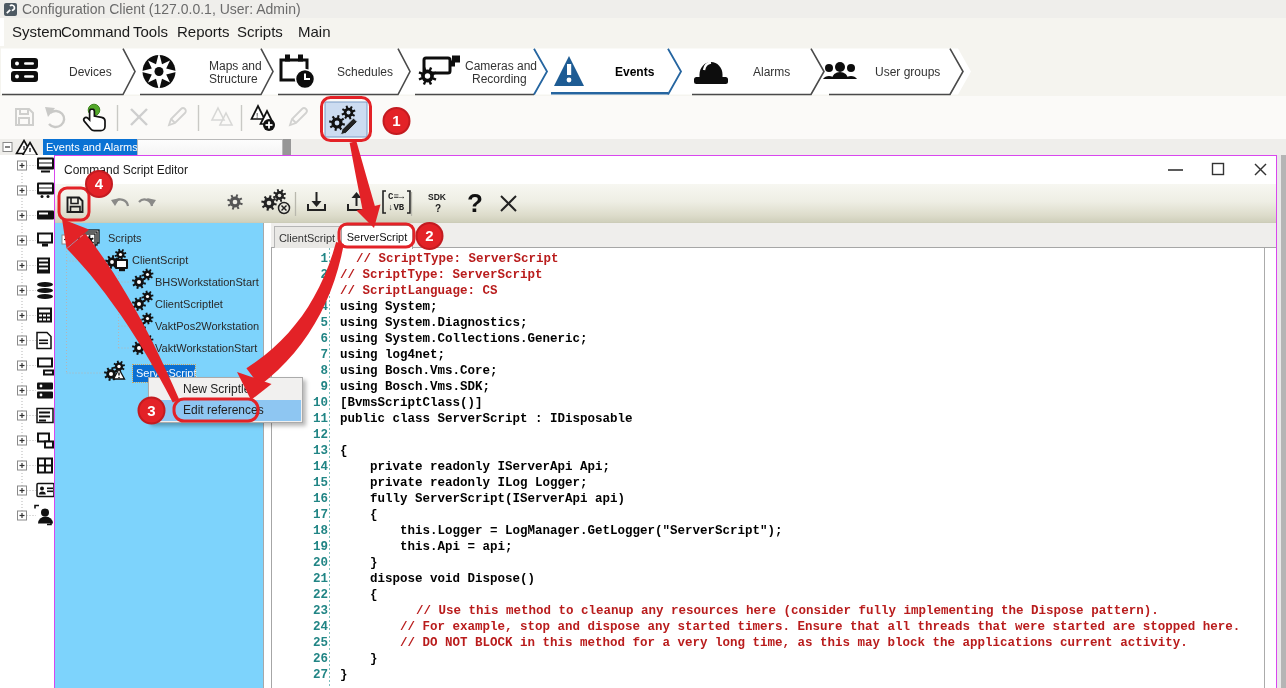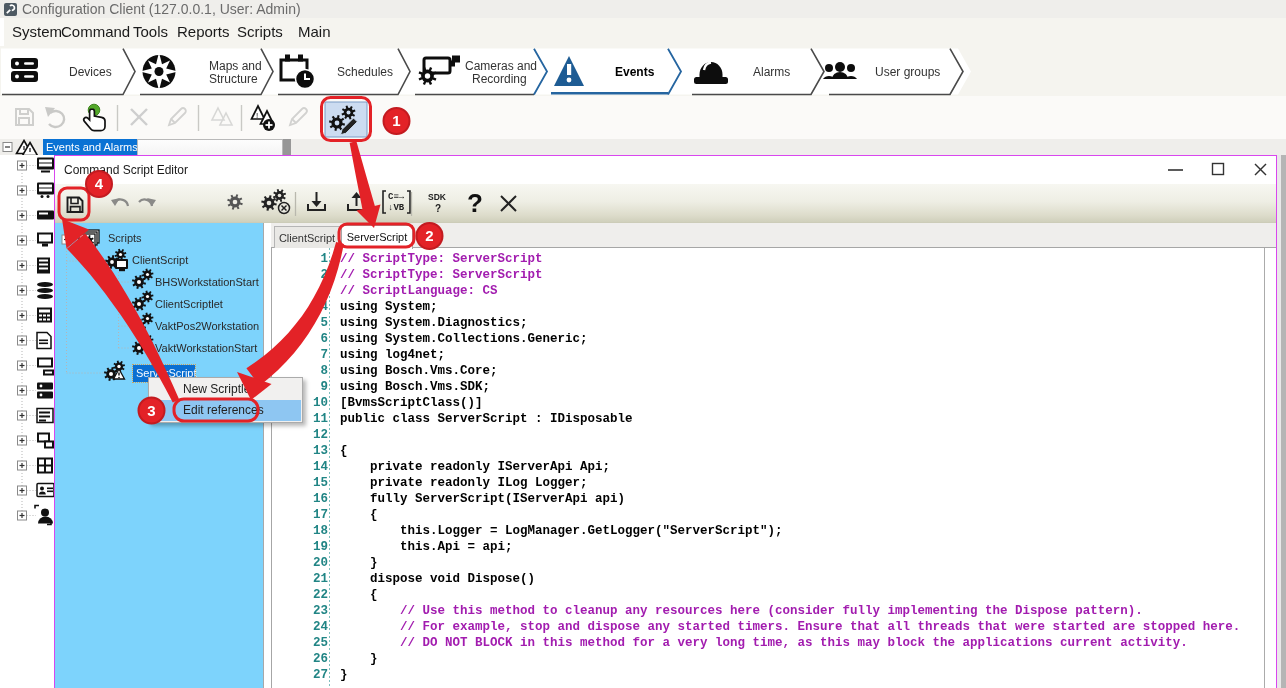--- a/index.html
+++ b/index.html
@@ -35,21 +35,21 @@
     text-align:center;line-height:22px;background:#e9e8e5;border:1px solid #b5b5b5;border-bottom:none;}
   #tab2{left:286px;top:69px;width:72px;height:24px;font-size:11px;color:#111;
     text-align:center;line-height:23px;background:#fff;border:1px solid #a6a6a6;border-bottom:none;z-index:3;}
   #codepanel{left:216px;top:92px;width:994px;height:441px;background:#fff;border-right:1px solid #ababab;border-left:1px solid #a6a6a6;}
   #gutter{position:absolute;left:14px;top:3px;width:42px;text-align:right;
     font:bold 12.5px/16px "Liberation Mono",monospace;color:#218585;white-space:pre;}
   #gutline{position:absolute;left:57px;top:0;width:1px;height:441px;
     background-image:linear-gradient(#7fbfbf 50%,transparent 50%);background-size:1px 4px;}
   #codetext{position:absolute;left:68px;top:3px;font:bold 12.5px/16px "Liberation Mono",monospace;
     color:#000;white-space:pre;}
-  .kw{color:#000000;} .cm{color:#a21caf;}
+  .kw{color:#000000;} .cm{color:#b91c1c;margin-left:16px;}
   
   .titem{position:absolute;font-size:11px;line-height:13px;color:#2a2a2a;}
   #seltree{left:78px;top:209px;width:62px;height:17px;background:#0a6fd2;color:#f5faff;
     font-size:11px;line-height:16px;padding-left:3px;outline:1px dotted #c8a35f;}
   
   #cmenu{left:148px;top:377px;width:155px;height:46px;background:#f1f0ef;
     border:1px solid #ababab;box-shadow:3px 3px 4px rgba(0,0,0,0.28);z-index:5;}
   #cmenu .mi{position:absolute;left:0;width:153px;height:21px;font-size:12px;
     line-height:21px;color:#222;}
   #mi2bg{position:absolute;left:1px;top:22px;width:151px;height:21px;background:#8ec6f2;}

